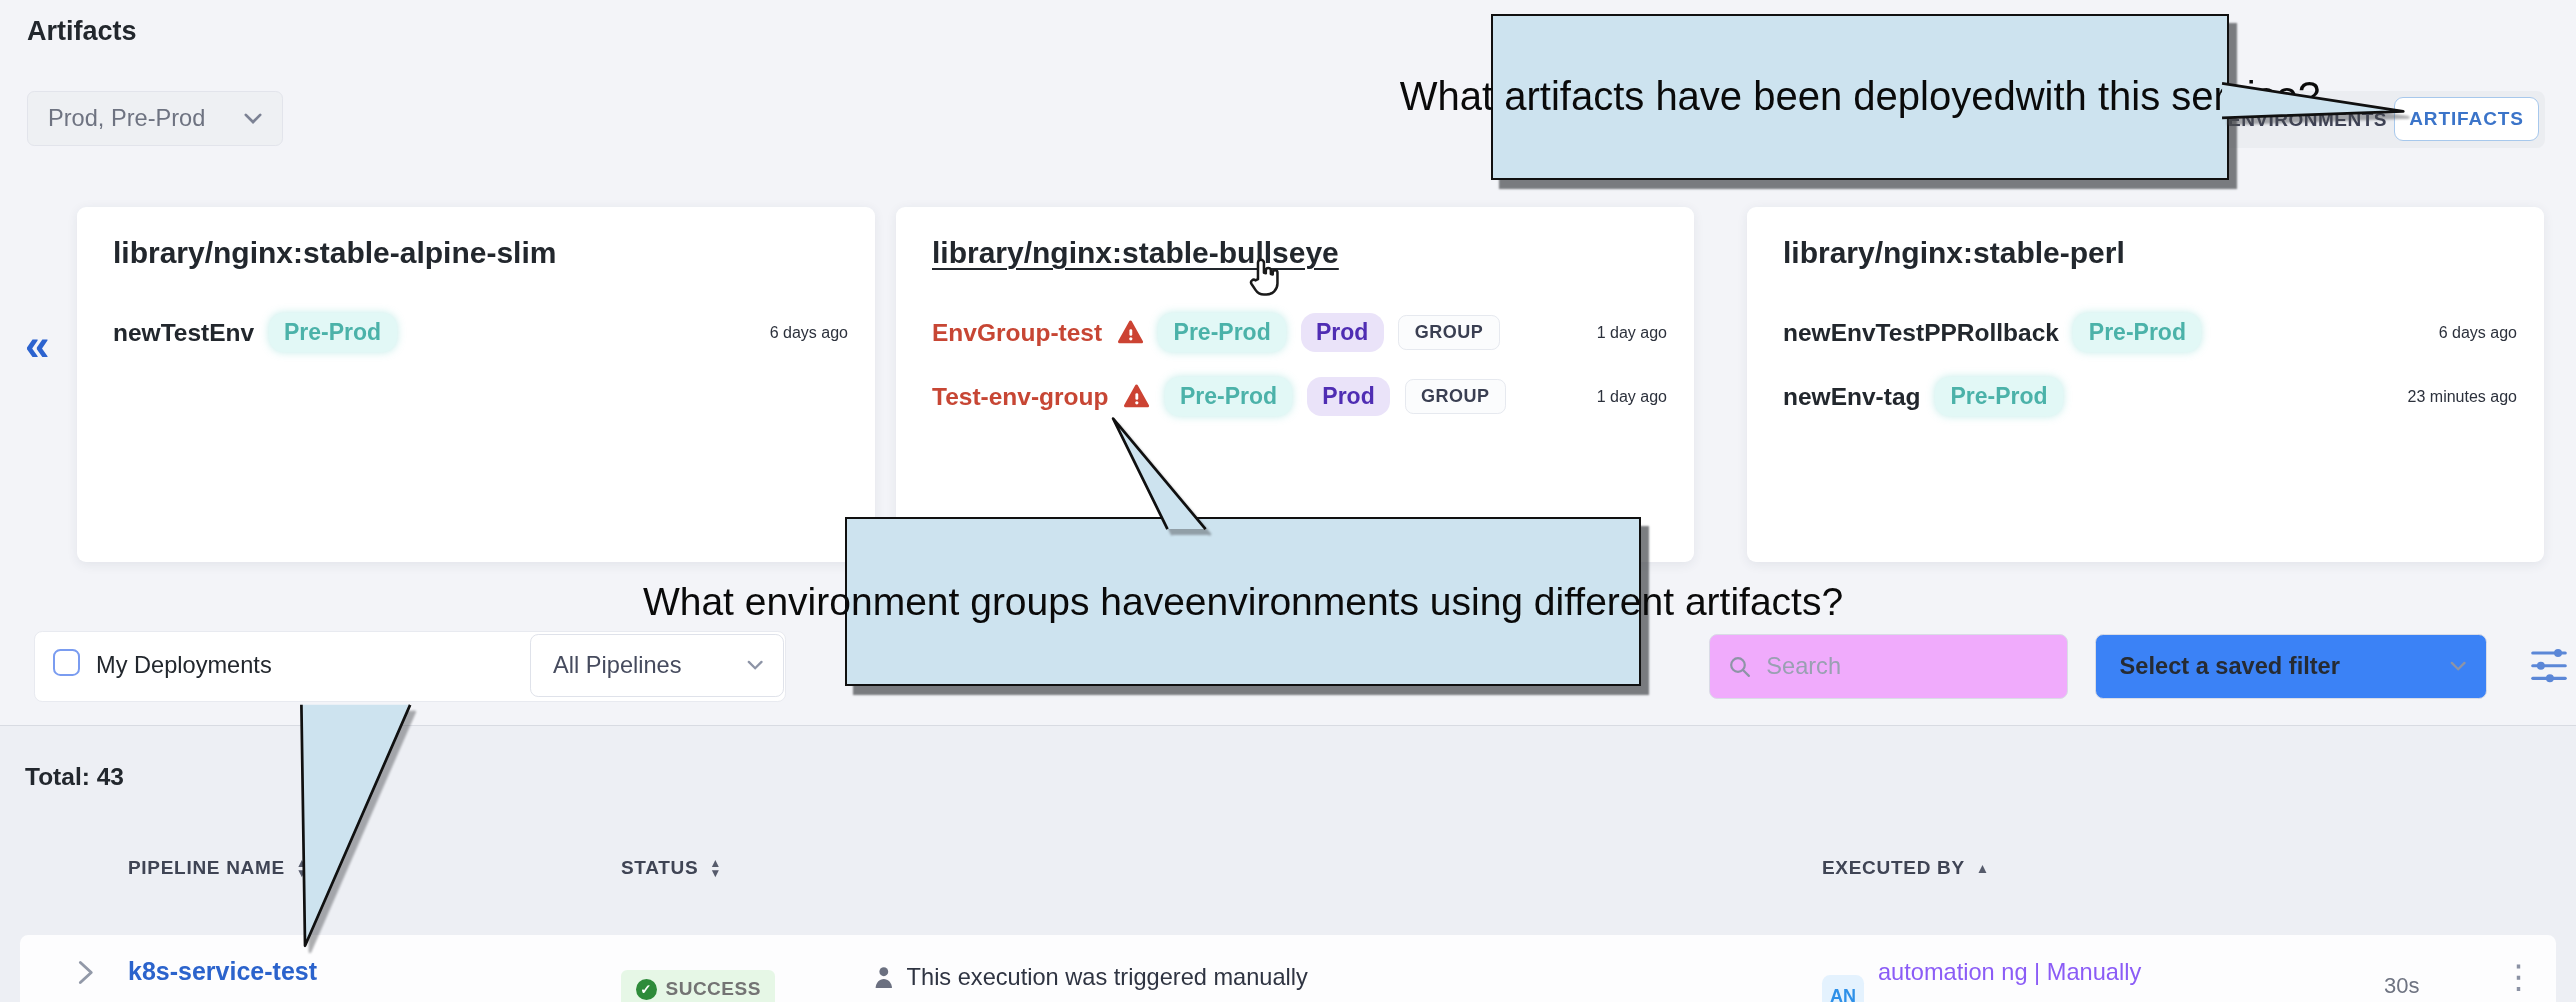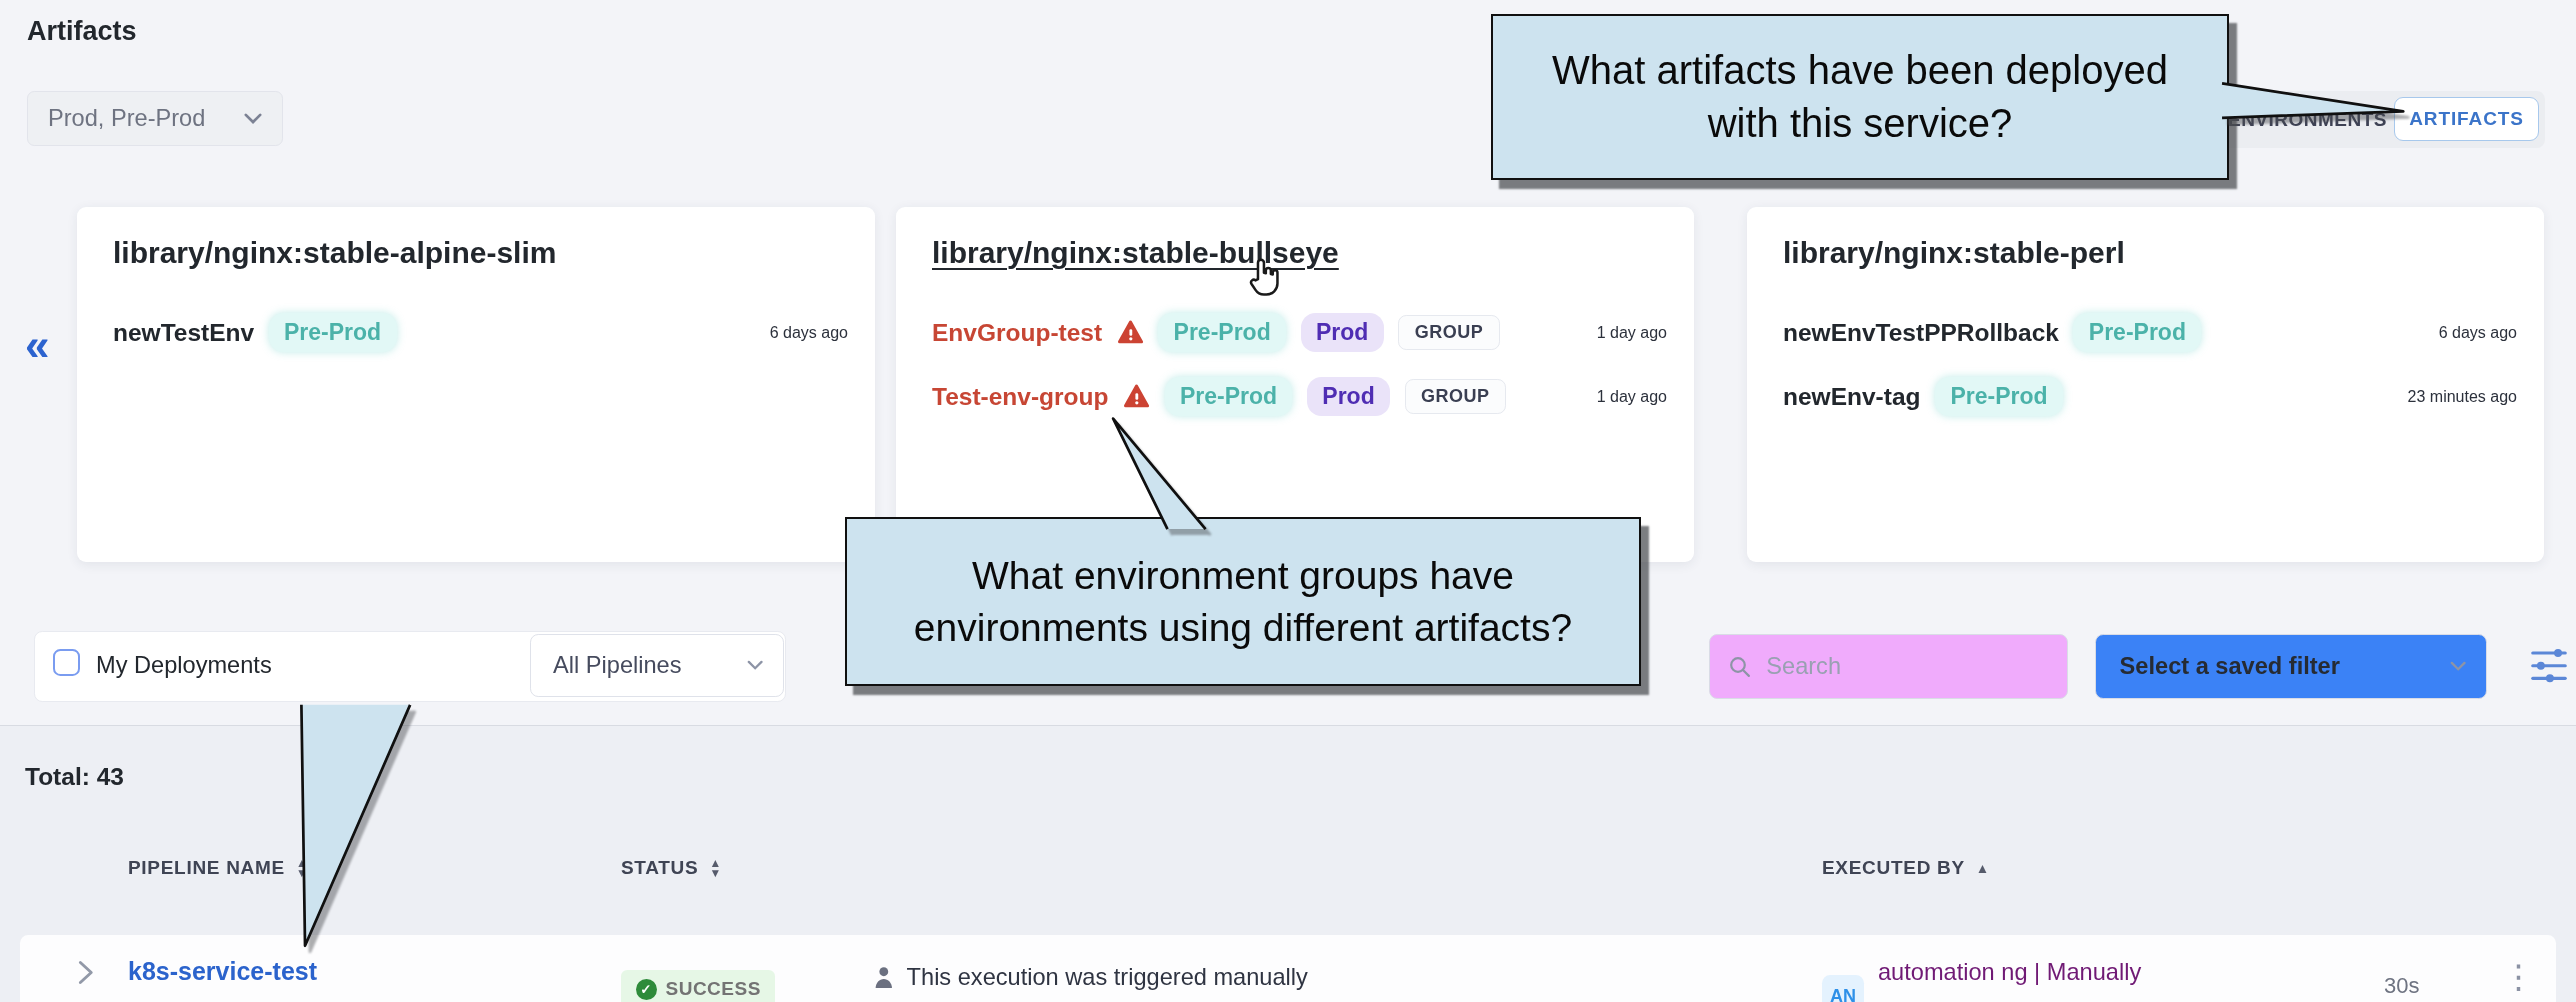--- a/index.html
+++ b/index.html
@@ -67,26 +67,26 @@
   .pipe-link{left:128px;top:957px;font-size:25px;font-weight:700;color:var(--link-blue,#2b63cc);}
   .status-badge{left:621px;top:970px;height:38px;display:flex;align-items:center;gap:9px;padding:0 14.5px;background:var(--success-bg,#e6f7e6);
     border-radius:6.3px;box-sizing:border-box;}
   .check-circle{width:21px;height:21px;border-radius:50%;background:var(--success-green,#2e8b3a);color:#fff;font-size:13.6px;font-weight:700;
     display:flex;align-items:center;justify-content:center;}
   .status-badge .lbl{font-size:19px;font-weight:700;color:#737373;letter-spacing:0.5px;}
   .trigger{left:872px;top:964px;display:flex;align-items:center;gap:11px;}
   .trigger .txt{font-size:23.6px;color:#2f3442;text-align:center;}
   .an-avatar{left:1822px;top:975px;width:42px;height:42px;border-radius:8.2px;background:#e4f2fe;display:flex;align-items:center;justify-content:center;
     font-size:18px;font-weight:700;color:#2e90e8;}
-  .executor{left:1878px;top:959px;font-size:23.6px;color:#701a75;}
+  .executor{left:1878px;top:959px;font-size:23.6px;color:#8b5cf6;}
   .duration{left:2384px;top:973px;font-size:22px;color:#6e7381;}
   .kebab{left:2502px;top:959px;font-size:33px;color:#8b92a4;line-height:36px;}
 
   .callout{position:absolute;background:var(--callout-bg,#cde3ef);border:2.7px solid #101010;box-shadow:8.2px 9px 1.8px rgba(73,76,80,.72);
-    display:flex;flex-direction:column;justify-content:center;align-items:center;z-index:50;color:#0a0a0a;box-sizing:border-box;}
+    display:flex;justify-content:center;align-items:center;z-index:50;color:#0a0a0a;box-sizing:border-box;}
   .callout .ln{font-size:40px;line-height:53px;text-align:center;white-space:nowrap;}
   .callout-1{left:1491px;top:13.6px;width:738px;height:166px;}
   .callout-2{left:214px;top:489px;width:411px;height:227px;}
   .callout-3{left:845px;top:517px;width:796px;height:169px;}
   .callout-3 .ln{font-size:39px;line-height:52px;}
 
   .tails{left:0;top:0;z-index:60;pointer-events:none;filter:drop-shadow(5.4px 6.3px 0.9px rgba(73,76,80,.45));}
   .hand-cursor{left:1244px;top:254px;z-index:70;}
   .chev{flex:0 0 auto;}
 </style>

